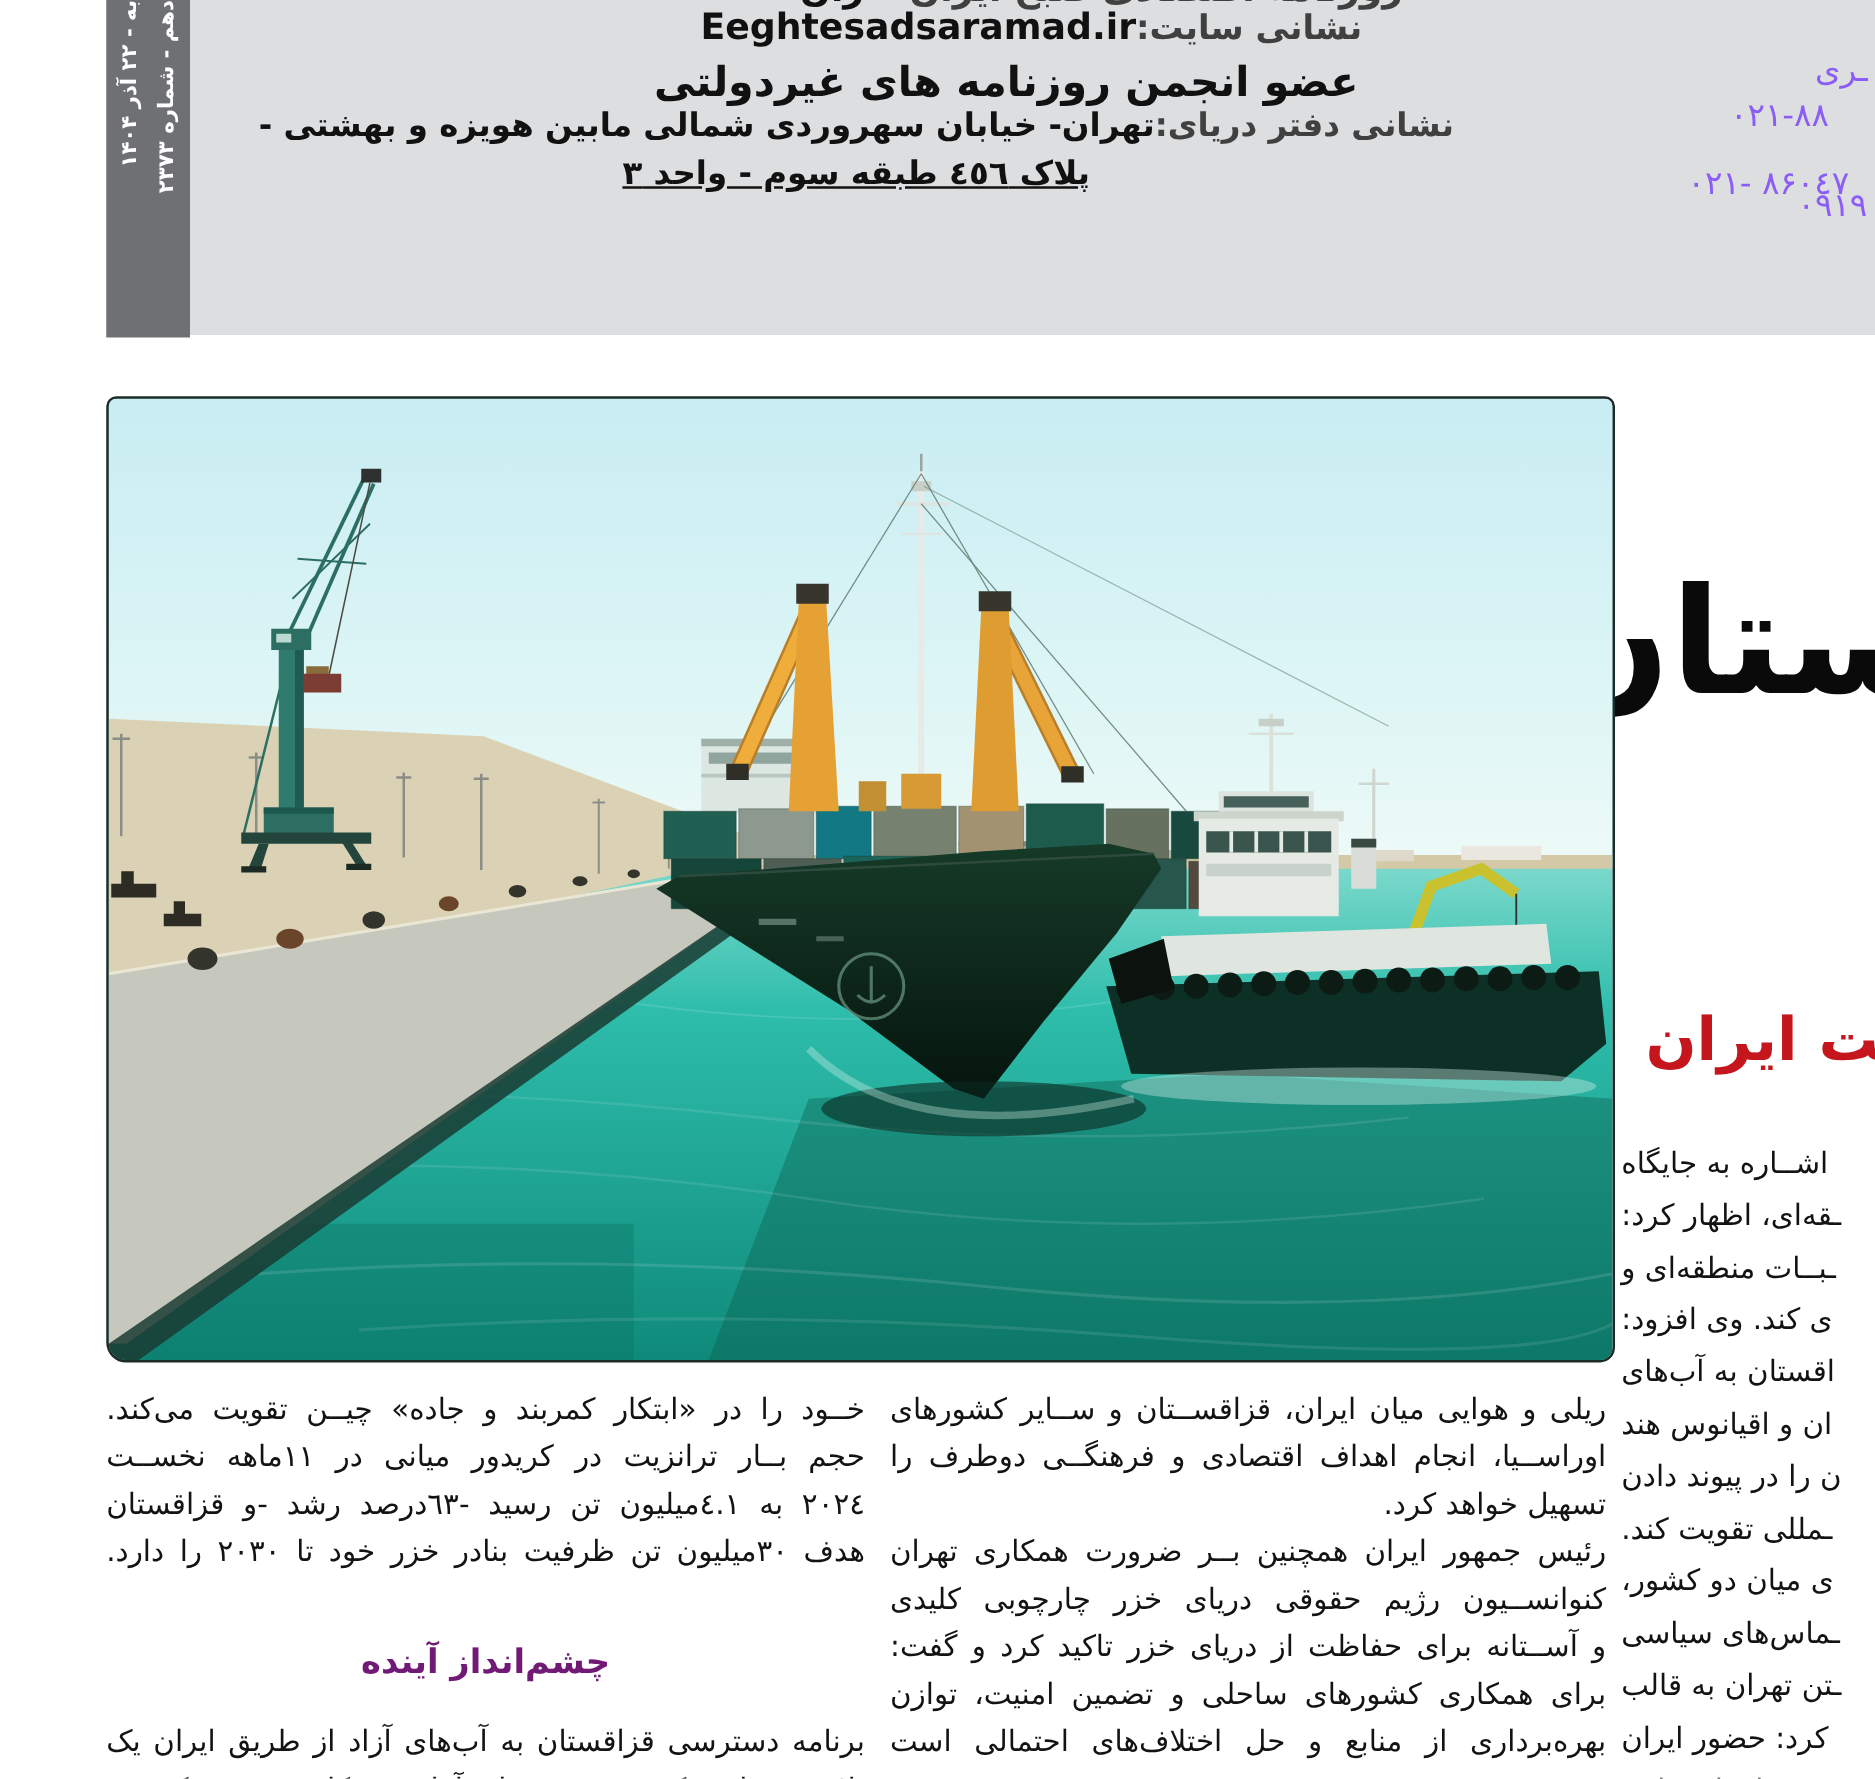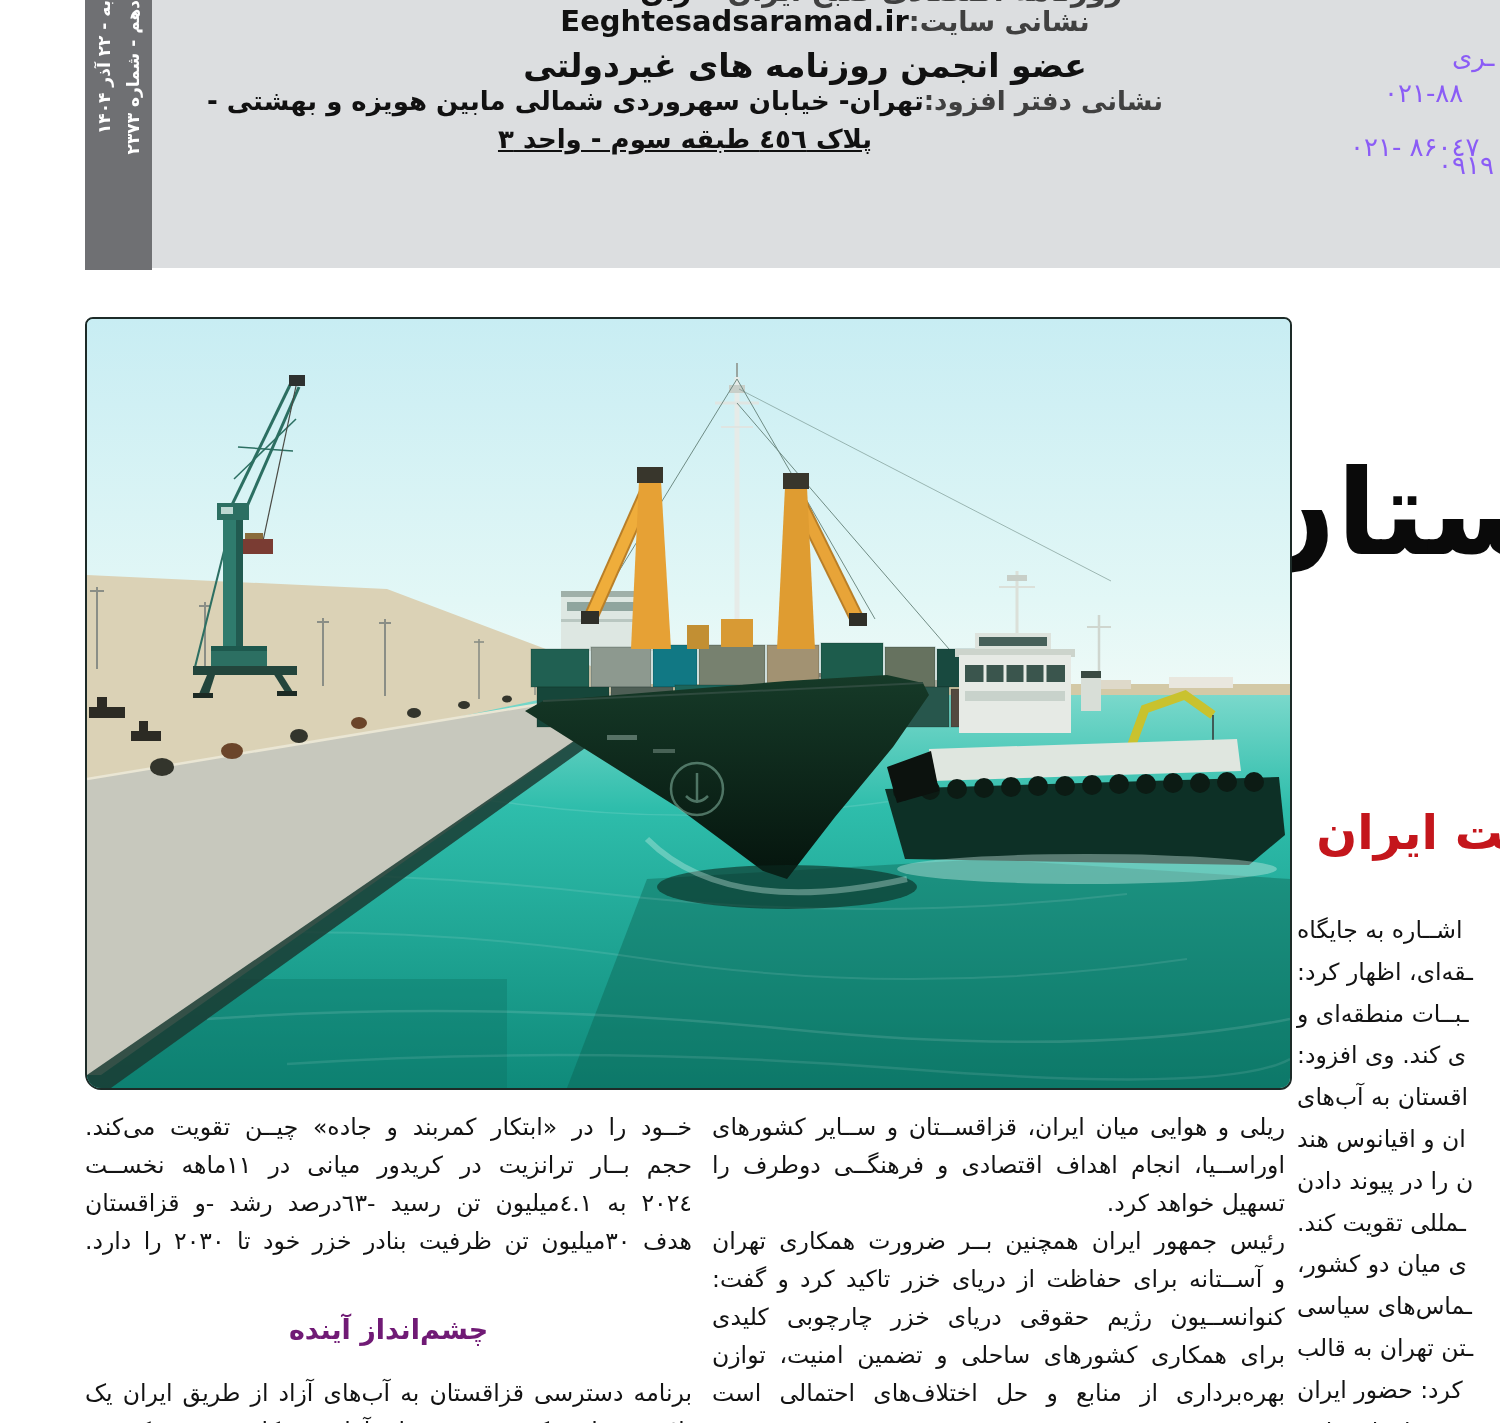--- a/index.html
+++ b/index.html
@@ -49,21 +49,21 @@
   <div class="abs" id="masthead-clip">
     <span class="red">روزنامه اقتصادی صبح ایران</span>
     <span class="blk">ران</span>
   </div>
 
   <div class="mh-line" style="left:420px;top:4px;width:810px;font-size:27px;font-weight:bold;">
     <span class="red">نشانی سایت:</span><span dir="ltr" style="font-size:29px;">Eeghtesadsaramad.ir</span>
   </div>
   <div class="mh-line" style="left:420px;top:46px;width:770px;font-size:33px;font-weight:bold;">عضو انجمن روزنامه های غیردولتی</div>
   <div class="mh-line" style="left:190px;top:86px;width:990px;font-size:26px;font-weight:bold;">
-    <span class="red">نشانی دفتر افزود:</span><span>تهران- خیابان سهروردی شمالی مابین هویزه و بهشتی -</span>
+    <span class="red">نشانی دفتر دریای:</span><span>تهران- خیابان سهروردی شمالی مابین هویزه و بهشتی -</span>
   </div>
   <div class="mh-line" style="left:190px;top:124px;width:990px;font-size:26px;font-weight:bold;text-decoration:underline;">پلاک ٤٥٦ طبقه سوم - واحد ٣</div>
 
   <span class="phone" style="left:1452px;top:42px;">ـری</span>
   <span class="phone" dir="ltr" style="left:1384px;top:78px;">۰۲۱-۸۸</span>
   <span class="phone" dir="ltr" style="left:1350px;top:132px;">۰۲۱- ۸۶۰٤۷</span>
   <span class="phone" dir="ltr" style="left:1438px;top:150px;">۰۹۱۹</span>
 
   <div class="abs" id="headline-frag">ستان»</div>
   <div class="abs" id="subheadline-frag">ـت ایران</div>
@@ -294,22 +294,22 @@
   <div class="col" style="left:85px;top:1374px;width:607px;">
     <div class="line">برنامه دسترسی قزاقستان به آب‌های آزاد از طریق ایران یک</div>
     <div class="line">تلاش، شاید یک دهه پس از آغاز به کار بندر و کریدور</div>
   </div>
 
   <div class="col" id="col-middle" style="left:712px;top:1108px;width:573px;">
     <div class="line">ریلی و هوایی میان ایران، قزاقســتان و ســایر کشورهای</div>
     <div class="line">اوراســیا، انجام اهداف اقتصادی و فرهنگــی دوطرف را</div>
     <div class="line endline">تسهیل خواهد کرد.</div>
     <div class="line">رئیس جمهور ایران همچنین بــر ضرورت همکاری تهران</div>
+    <div class="line">کنوانســیون رژیم حقوقی دریای خزر چارچوبی کلیدی</div>
     <div class="line">و آســتانه برای حفاظت از دریای خزر تاکید کرد و گفت:</div>
-    <div class="line">کنوانســیون رژیم حقوقی دریای خزر چارچوبی کلیدی</div>
     <div class="line">برای همکاری کشورهای ساحلی و تضمین امنیت، توازن</div>
     <div class="line">بهره‌برداری از منابع و حل اختلاف‌های احتمالی است</div>
   </div>
 
   <div class="col" id="col-right">
     <div class="frag">اشــاره به جایگاه</div>
     <div class="frag">ـقه‌ای، اظهار کرد:</div>
     <div class="frag">ـبــات منطقه‌ای و</div>
     <div class="frag">ی کند. وی افزود:</div>
     <div class="frag">اقستان به آب‌های</div>

